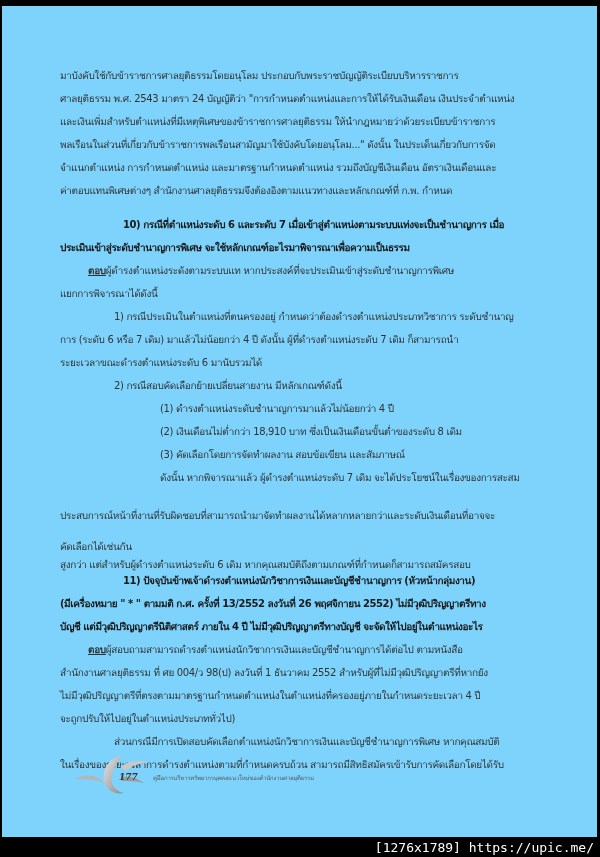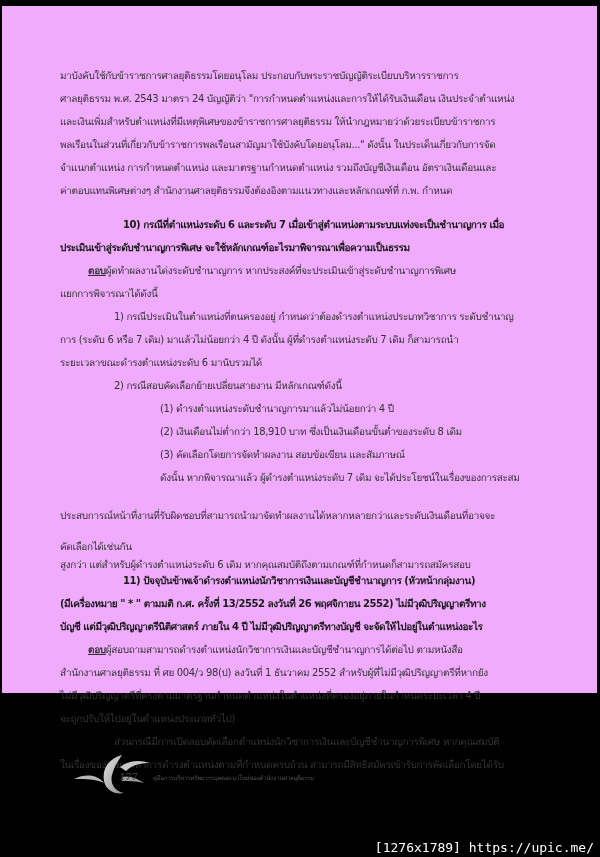--- a/index.html
+++ b/index.html
@@ -1,22 +1,22 @@
 <!DOCTYPE html>
 <html><head>
 <meta charset="utf-8">
 <style>
   html, body { margin: 0; padding: 0; }
   body {
     width: 600px; height: 857px; background: #000; position: relative; overflow: hidden;
     font-family: "DejaVu Sans", sans-serif;
   }
   .page {
-    position: absolute; left: 2px; top: 6px; width: 595px; height: 687px;
-    background: #f0abfc;
+    position: absolute; left: 2px; top: 6px; width: 595px; height: 831px;
+    background: #7dd3fc;
   }
   .content {
     position: absolute; left: 0; top: 0; width: 100%; height: 100%;
     color: #333;
     font-family: "DejaVu Sans", sans-serif;
     font-size: 10px;
   }
   .line {
     position: absolute; white-space: nowrap; line-height: 14px; letter-spacing: -0.35px;
   }
@@ -47,21 +47,21 @@
     <div class="line" style="left:58px; top:63px;">มาบังคับใช้กับข้าราชการศาลยุติธรรมโดยอนุโลม ประกอบกับพระราชบัญญัติระเบียบบริหารราชการ</div>
     <div class="line" style="left:58px; top:86px;">ศาลยุติธรรม พ.ศ. 2543 มาตรา 24 บัญญัติว่า "การกำหนดตำแหน่งและการให้ได้รับเงินเดือน เงินประจำตำแหน่ง</div>
     <div class="line" style="left:58px; top:132px;">พลเรือนในส่วนที่เกี่ยวกับข้าราชการพลเรือนสามัญมาใช้บังคับโดยอนุโลม..."  ดังนั้น ในประเด็นเกี่ยวกับการจัด</div>
     <div class="line" style="left:58px; top:109px;">และเงินเพิ่มสำหรับตำแหน่งที่มีเหตุพิเศษของข้าราชการศาลยุติธรรม ให้นำกฎหมายว่าด้วยระเบียบข้าราชการ</div>
     <div class="line" style="left:58px; top:155px;">จำแนกตำแหน่ง การกำหนดตำแหน่ง และมาตรฐานกำหนดตำแหน่ง รวมถึงบัญชีเงินเดือน อัตราเงินเดือนและ</div>
     <div class="line" style="left:58px; top:178px;">ค่าตอบแทนพิเศษต่างๆ สำนักงานศาลยุติธรรมจึงต้องอิงตามแนวทางและหลักเกณฑ์ที่ ก.พ. กำหนด</div>
 
     <div class="line bold" style="left:121px; top:212px;">10)  กรณีที่ตำแหน่งระดับ 6 และระดับ 7 เมื่อเข้าสู่ตำแหน่งตามระบบแท่งจะเป็นชำนาญการ เมื่อ</div>
     <div class="line bold" style="left:58px; top:235px;">ประเมินเข้าสู่ระดับชำนาญการพิเศษ จะใช้หลักเกณฑ์อะไรมาพิจารณาเพื่อความเป็นธรรม</div>
     <div class="line" style="left:86px; top:258px;">
-      <span class="ans">ตอบ</span><span>ผู้ดทำผลงานได่งระดับชำนาญการ หากประสงค์ที่จะประเมินเข้าสู่ระดับชำนาญการพิเศษ</span>
+      <span class="ans">ตอบ</span><span>ผู้ดำรงตำแหน่งระดังตามระบบแท หากประสงค์ที่จะประเมินเข้าสู่ระดับชำนาญการพิเศษ</span>
     </div>
     <div class="line" style="left:58px; top:281px;">แยกการพิจารณาได้ดังนี้</div>
     <div class="line" style="left:112px; top:304px;">1) กรณีประเมินในตำแหน่งที่ตนครองอยู่ กำหนดว่าต้องดำรงตำแหน่งประเภทวิชาการ ระดับชำนาญ</div>
     <div class="line" style="left:58px; top:327px;">การ (ระดับ 6 หรือ 7 เดิม) มาแล้วไม่น้อยกว่า 4 ปี ดังนั้น ผู้ที่ดำรงตำแหน่งระดับ 7 เดิม ก็สามารถนำ</div>
     <div class="line" style="left:58px; top:350px;">ระยะเวลาขณะดำรงตำแหน่งระดับ 6 มานับรวมได้</div>
     <div class="line" style="left:112px; top:373px;">2) กรณีสอบคัดเลือกย้ายเปลี่ยนสายงาน มีหลักเกณฑ์ดังนี้</div>
     <div class="line" style="left:158px; top:396px;">(1) ดำรงตำแหน่งระดับชำนาญการมาแล้วไม่น้อยกว่า 4 ปี</div>
     <div class="line" style="left:158px; top:419px;">(2) เงินเดือนไม่ต่ำกว่า 18,910 บาท ซึ่งเป็นเงินเดือนขั้นต่ำของระดับ 8 เดิม</div>
     <div class="line" style="left:158px; top:442px;">(3) คัดเลือกโดยการจัดทำผลงาน สอบข้อเขียน และสัมภาษณ์</div>
     <div class="line" style="left:158px; top:465px;">ดังนั้น หากพิจารณาแล้ว ผู้ดำรงตำแหน่งระดับ 7 เดิม จะได้ประโยชน์ในเรื่องของการสะสม</div>

